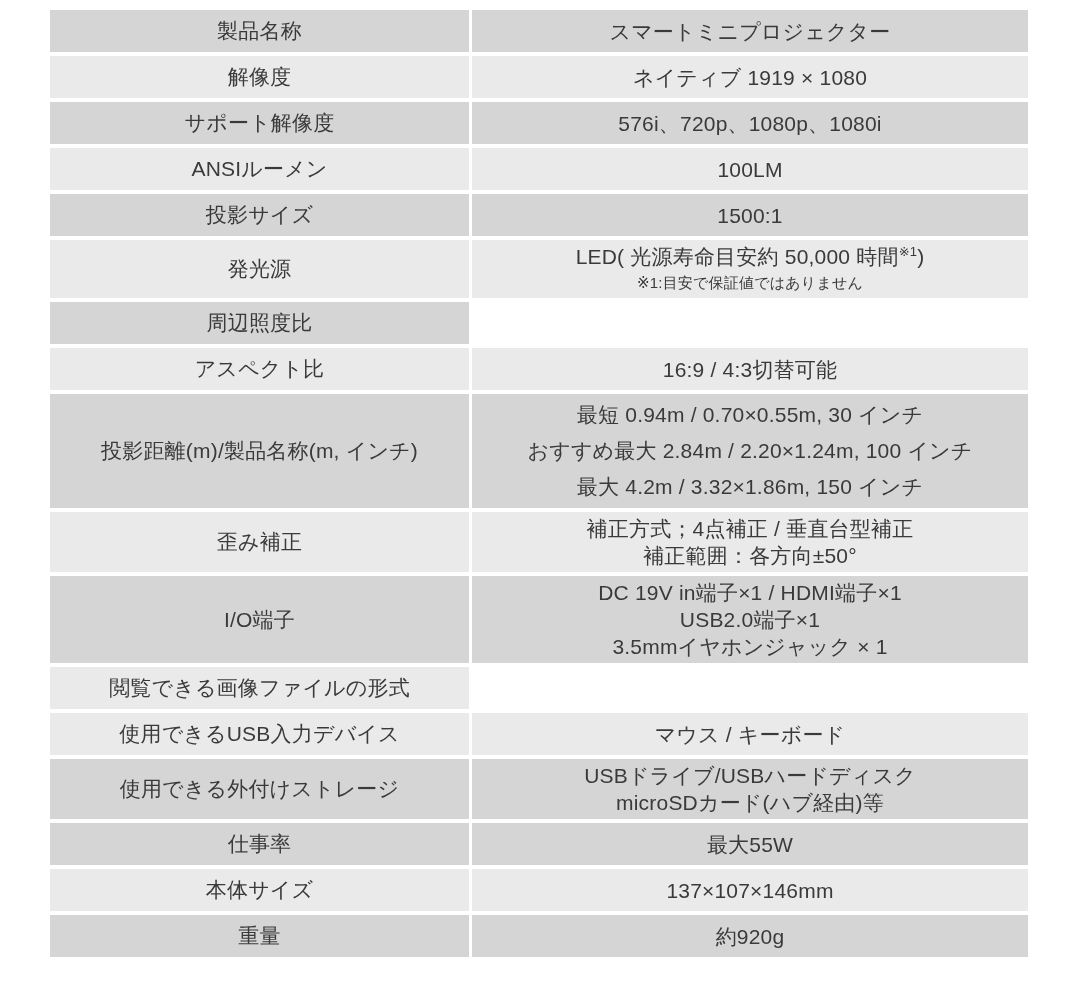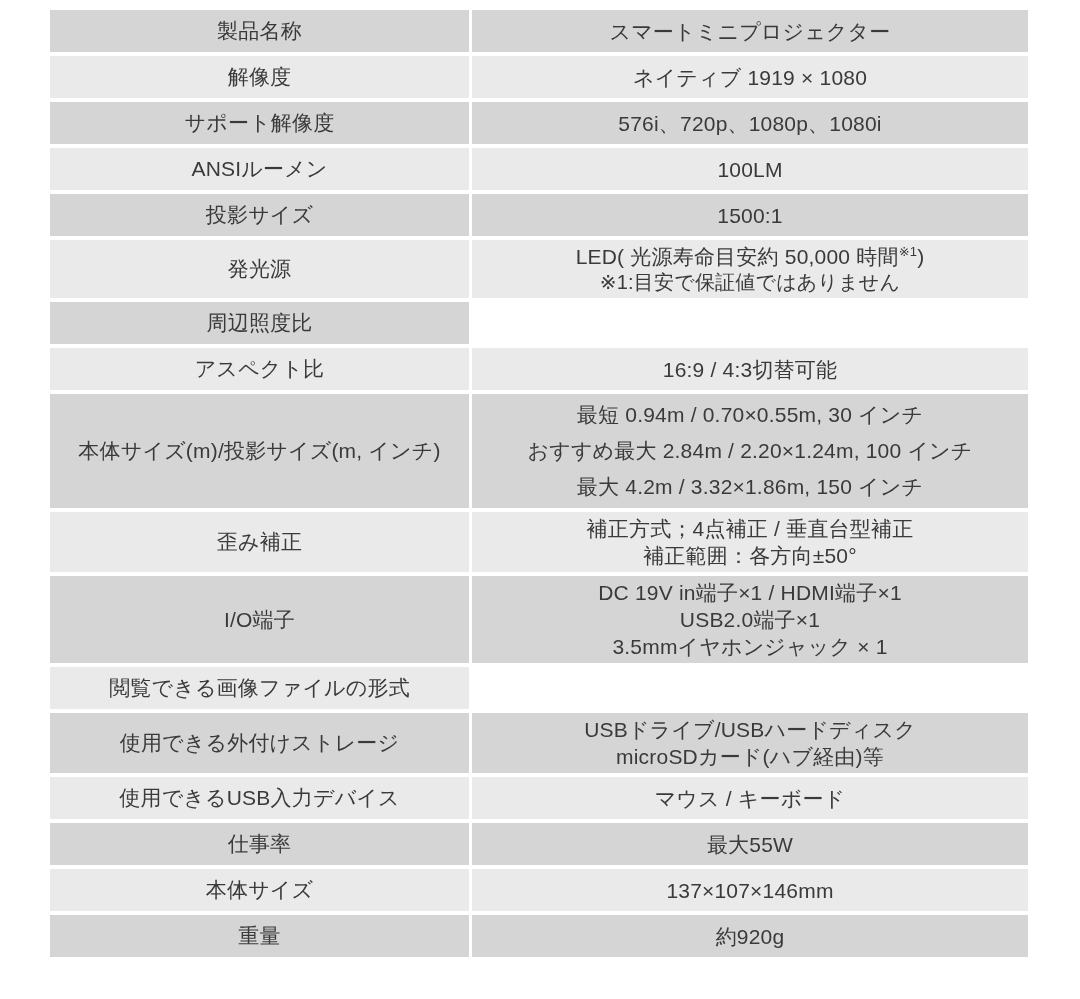--- a/index.html
+++ b/index.html
@@ -47,21 +47,21 @@
     flex: 1;
     min-height: 42px;
     display: flex;
     flex-direction: column;
     justify-content: center;
     text-align: center;
     padding: 3px 8px;
   }
   .vline { line-height: 27px; }
   .vline.note {
-    font-size: 20px;
+    font-size: 15px;
     line-height: 25px;
   }
   .vline sup {
     font-size: 13px;
     line-height: 0;
     vertical-align: super;
   }
   
   .spec-table .spec-row:nth-child(9) .vline { line-height: 36px; }
 </style>
@@ -126,21 +126,21 @@
     <div class="spec-row light">
       <div class="cell-label">
         <span>アスペクト比</span>
       </div>
       <div class="cell-value">
         <div class="vline"><span>16:9 / 4:3切替可能</span></div>
       </div>
     </div>
     <div class="spec-row dark">
       <div class="cell-label">
-        <span>本体サイズ(m)/投影サイズ(m, インチ)</span>
+        <span>投影距離(m)/製品名称(m, インチ)</span>
       </div>
       <div class="cell-value">
         <div class="vline"><span>最短 0.94m / 0.70×0.55m, 30 インチ</span></div>
         <div class="vline"><span>おすすめ最大 2.84m / 2.20×1.24m, 100 インチ</span></div>
         <div class="vline"><span>最大 4.2m / 3.32×1.86m, 150 インチ</span></div>
       </div>
     </div>
     <div class="spec-row light">
       <div class="cell-label">
         <span>歪み補正</span>
@@ -158,35 +158,35 @@
         <div class="vline"><span>DC 19V in端子×1 / HDMI端子×1</span></div>
         <div class="vline"><span>USB2.0端子×1</span></div>
         <div class="vline"><span>3.5mmイヤホンジャック × 1</span></div>
       </div>
     </div>
     <div class="spec-row light">
       <div class="cell-label">
         <span>閲覧できる画像ファイルの形式</span>
       </div>
     </div>
+    <div class="spec-row light">
+      <div class="cell-label">
+        <span>使用できるUSB入力デバイス</span>
+      </div>
+      <div class="cell-value">
+        <div class="vline"><span>マウス / キーボード</span></div>
+      </div>
+    </div>
     <div class="spec-row dark">
       <div class="cell-label">
         <span>使用できる外付けストレージ</span>
       </div>
       <div class="cell-value">
         <div class="vline"><span>USBドライブ/USBハードディスク</span></div>
         <div class="vline"><span>microSDカード(ハブ経由)等</span></div>
-      </div>
-    </div>
-    <div class="spec-row light">
-      <div class="cell-label">
-        <span>使用できるUSB入力デバイス</span>
-      </div>
-      <div class="cell-value">
-        <div class="vline"><span>マウス / キーボード</span></div>
       </div>
     </div>
     <div class="spec-row dark">
       <div class="cell-label">
         <span>仕事率</span>
       </div>
       <div class="cell-value">
         <div class="vline"><span>最大55W</span></div>
       </div>
     </div>

